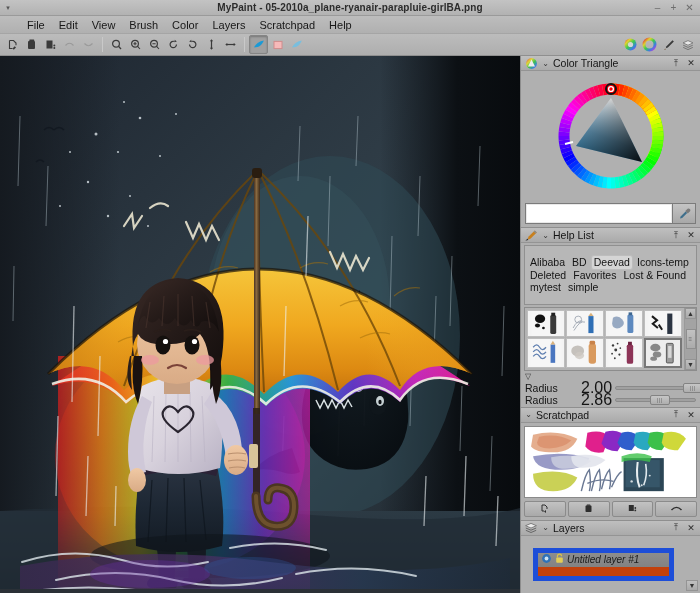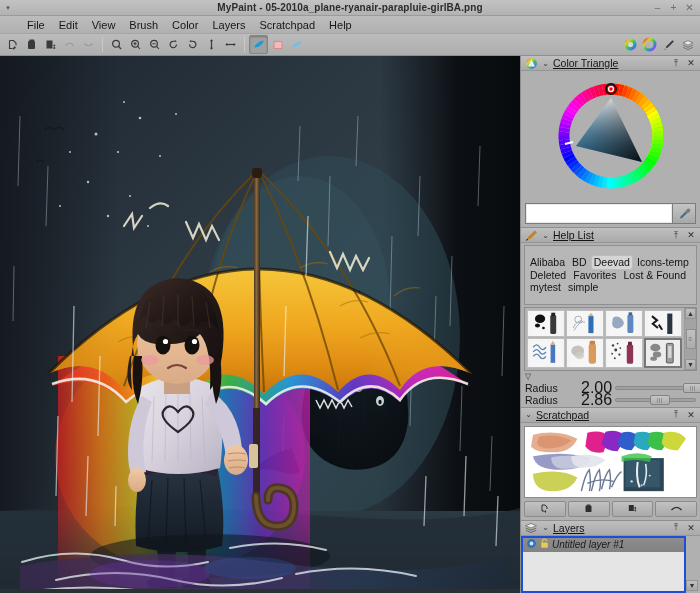--- a/index.html
+++ b/index.html
@@ -76,21 +76,21 @@
   }
   .panel { display: flex; flex-direction: column; border-bottom: 1px solid #8f8f8f; }
   .panel-head {
     height: 15px; flex: 0 0 15px; display: flex; align-items: center; gap: 3px;
     padding: 0 3px;
     background: linear-gradient(to bottom, #bfbfbf, #aaaaaa);
     border-bottom: 1px solid #949494;
   }
   .panel-head .ph-icon { width: 14px; height: 13px; display: flex; align-items: center; justify-content: center; }
   .panel-head .ph-caret { font-size: 8px; color: #3a3a3a; width: 9px; text-align: center; }
-  .panel-head .ph-title { font-size: 10.5px; color: #141414; flex: 1 1 auto; text-decoration: underline; }
+  .panel-head .ph-title { font-size: 10.5px; color: #141414; flex: 1 1 auto; }
   .panel-head .ph-act { width: 12px; text-align: center; font-size: 9px; color: #2e2e2e; }
   .panel-body { background: #b0b0b0; position: relative; }
 
   
   .ct-body { height: 130px; display: flex; align-items: center; justify-content: center; position: relative; }
   .ct-swatch-row { height: 26px; display: flex; align-items: center; padding: 2px 4px 4px 4px; gap: 0; }
   .ct-swatch {
     flex: 1 1 auto; height: 21px; background: #fff;
     border: 1px solid #7b7b7b; box-shadow: inset 0 0 0 1px #e9e9e9;
   }
@@ -130,21 +130,21 @@
   .sl-grip { font-size: 6px; color: #6e6e6e; letter-spacing: .4px; }
 
   
   .sp-canvas { margin: 3px; height: 72px; background: #fff; border: 1px solid #8a8a8a; position: relative; overflow: hidden; }
   .sp-btns { display: flex; gap: 2px; padding: 0 3px 3px 3px; }
   .sp-btn { flex: 1 1 0; height: 16px; background: linear-gradient(to bottom,#c2c2c2,#a9a9a9);
     border: 1px solid #8b8b8b; border-radius: 2px; display: flex; align-items: center; justify-content: center; }
 
   
   .ly-body { display: flex; flex: 1 1 auto; min-height: 0; }
-  .ly-list { flex: 1 1 auto; background: #e5e5e5; border: 2px solid #1d4ed8; margin: 0; }
+  .ly-list { flex: 1 1 auto; background: #c2410c; border: 5px solid #1d4ed8; margin: 12px; }
   .ly-row { display: flex; align-items: center; gap: 3px; height: 14px; padding: 0 3px;
     background: linear-gradient(to bottom,#8d8d8d,#828282); }
   .ly-name { font-size: 10px; font-style: italic; color: #1b1b1b; }
   .ly-scroll { width: 12px; margin: 2px 2px 2px 0; display: flex; flex-direction: column; justify-content: flex-end; }
 </style>
 </head>
 <body>
 
 <div id="app">
 

